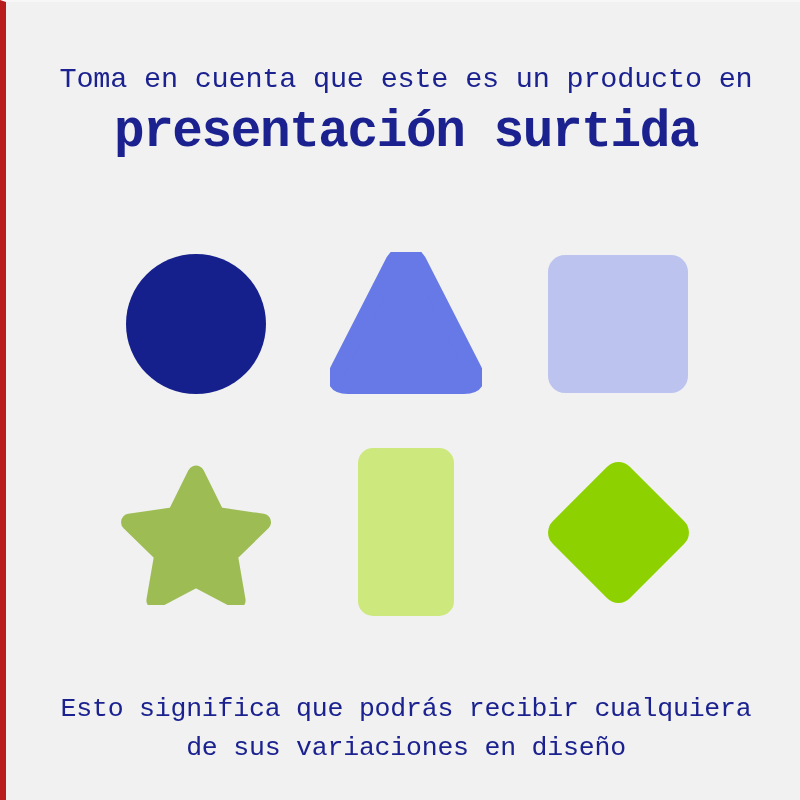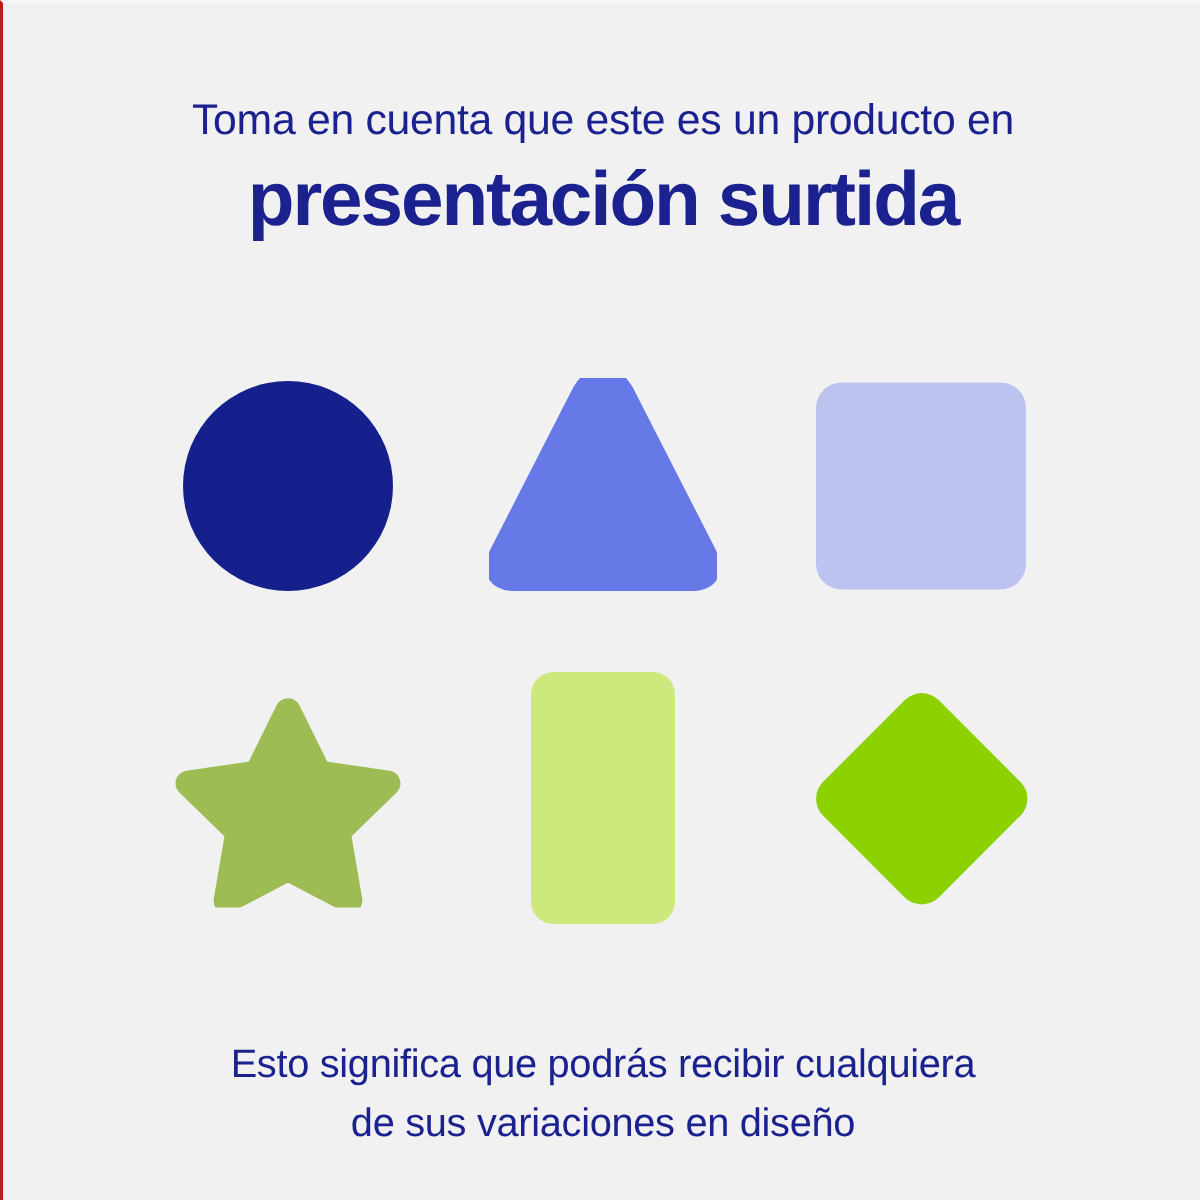--- a/index.html
+++ b/index.html
@@ -13,21 +13,22 @@
     background: #f0f1f0;
     font-family: "Liberation Sans", sans-serif;
   }
   #poster {
     position: relative;
     width: 800px;
     height: 800px;
     background: #f0f1f0;
     box-sizing: border-box;
     border-top: 2px solid #f7f7f7;
-    border-left: 2px solid #b91c1c;
+    border-left: 6px solid #b91c1c;
+    font-family: Liberation Mono, monospace;
   }
 
   
   .headline {
     position: absolute;
     top: 58px;
     left: 0;
     width: 800px;
     text-align: center;
     color: #1b2290;

